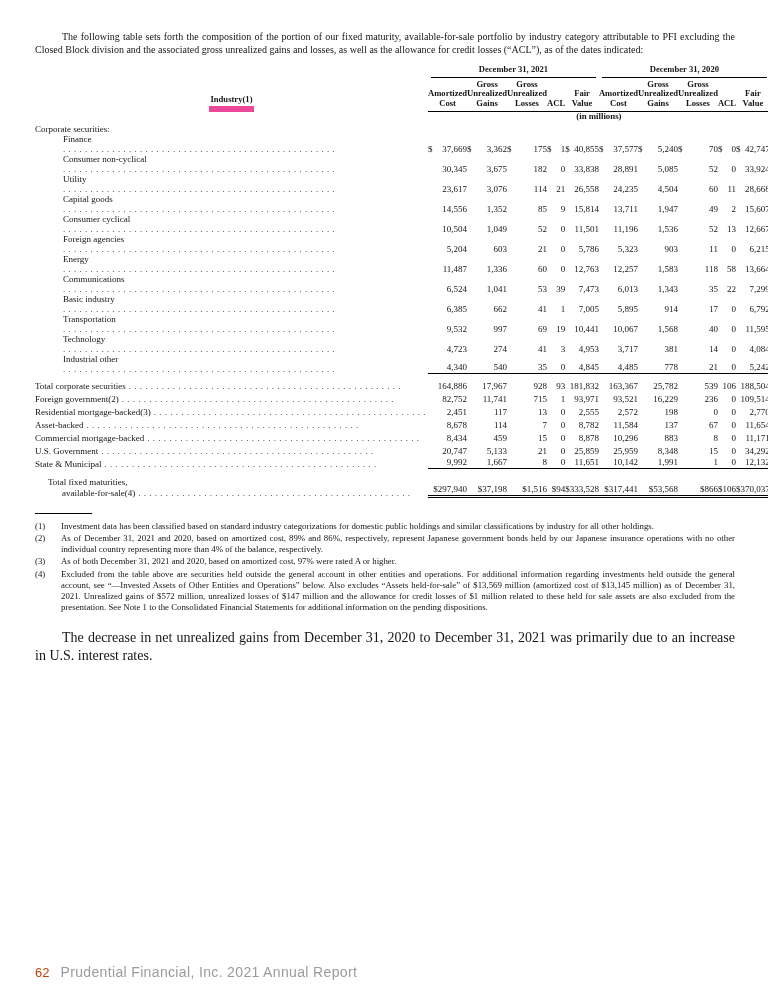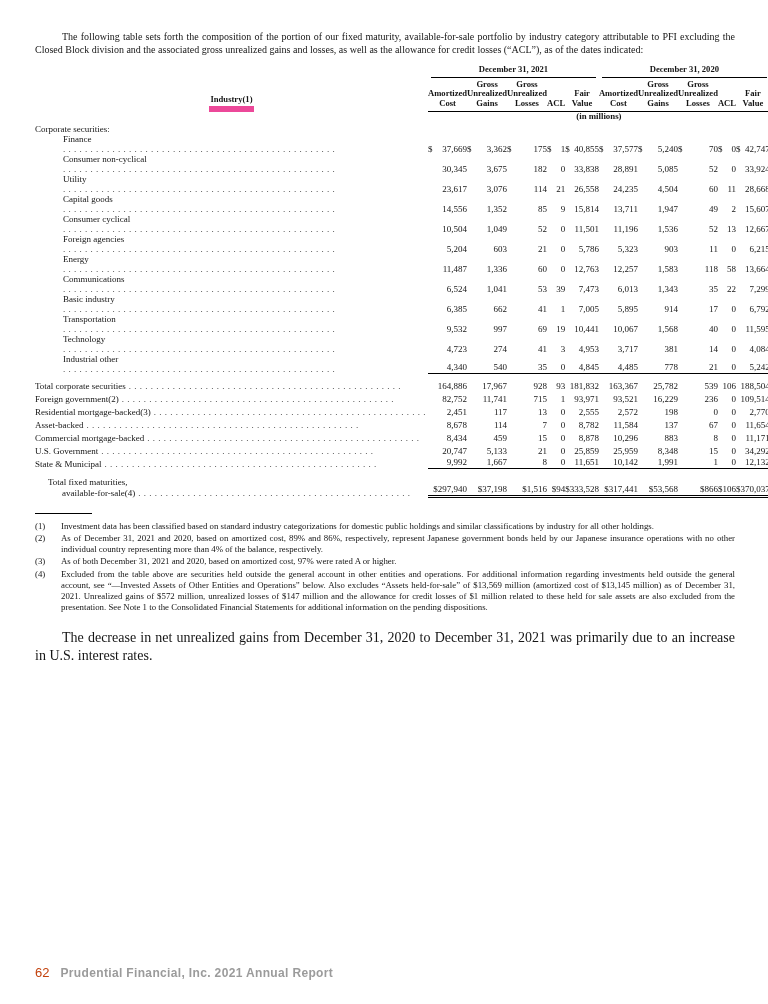--- a/index.html
+++ b/index.html
@@ -64,21 +64,21 @@
     margin:15px 0 0 0;
   }
 
   
   .footer {
     position:absolute; left:35px; bottom:24px;
     display:flex; align-items:baseline;
     font-family:"Liberation Sans","DejaVu Sans",sans-serif;
   }
   .pageno { font-size:13px; color:#c2410c; margin-right:11px; }
-  .repname { font-size:12px; color:#9b9b9b; letter-spacing:0.35px;font-weight:bold; }
+  .repname { font-size:14px; color:#9b9b9b; letter-spacing:0.35px; }
 </style>
 </head>
 <body>
 
 <div class="page">
 
 
   <p class="intro">The following table sets forth the composition of the portion of our fixed maturity, available-for-sale portfolio by industry category attributable to PFI excluding the Closed Block division and the associated gross unrealized gains and losses, as well as the allowance for credit losses (“ACL”), as of the dates indicated:</p>
 
   <table class="fmt">

